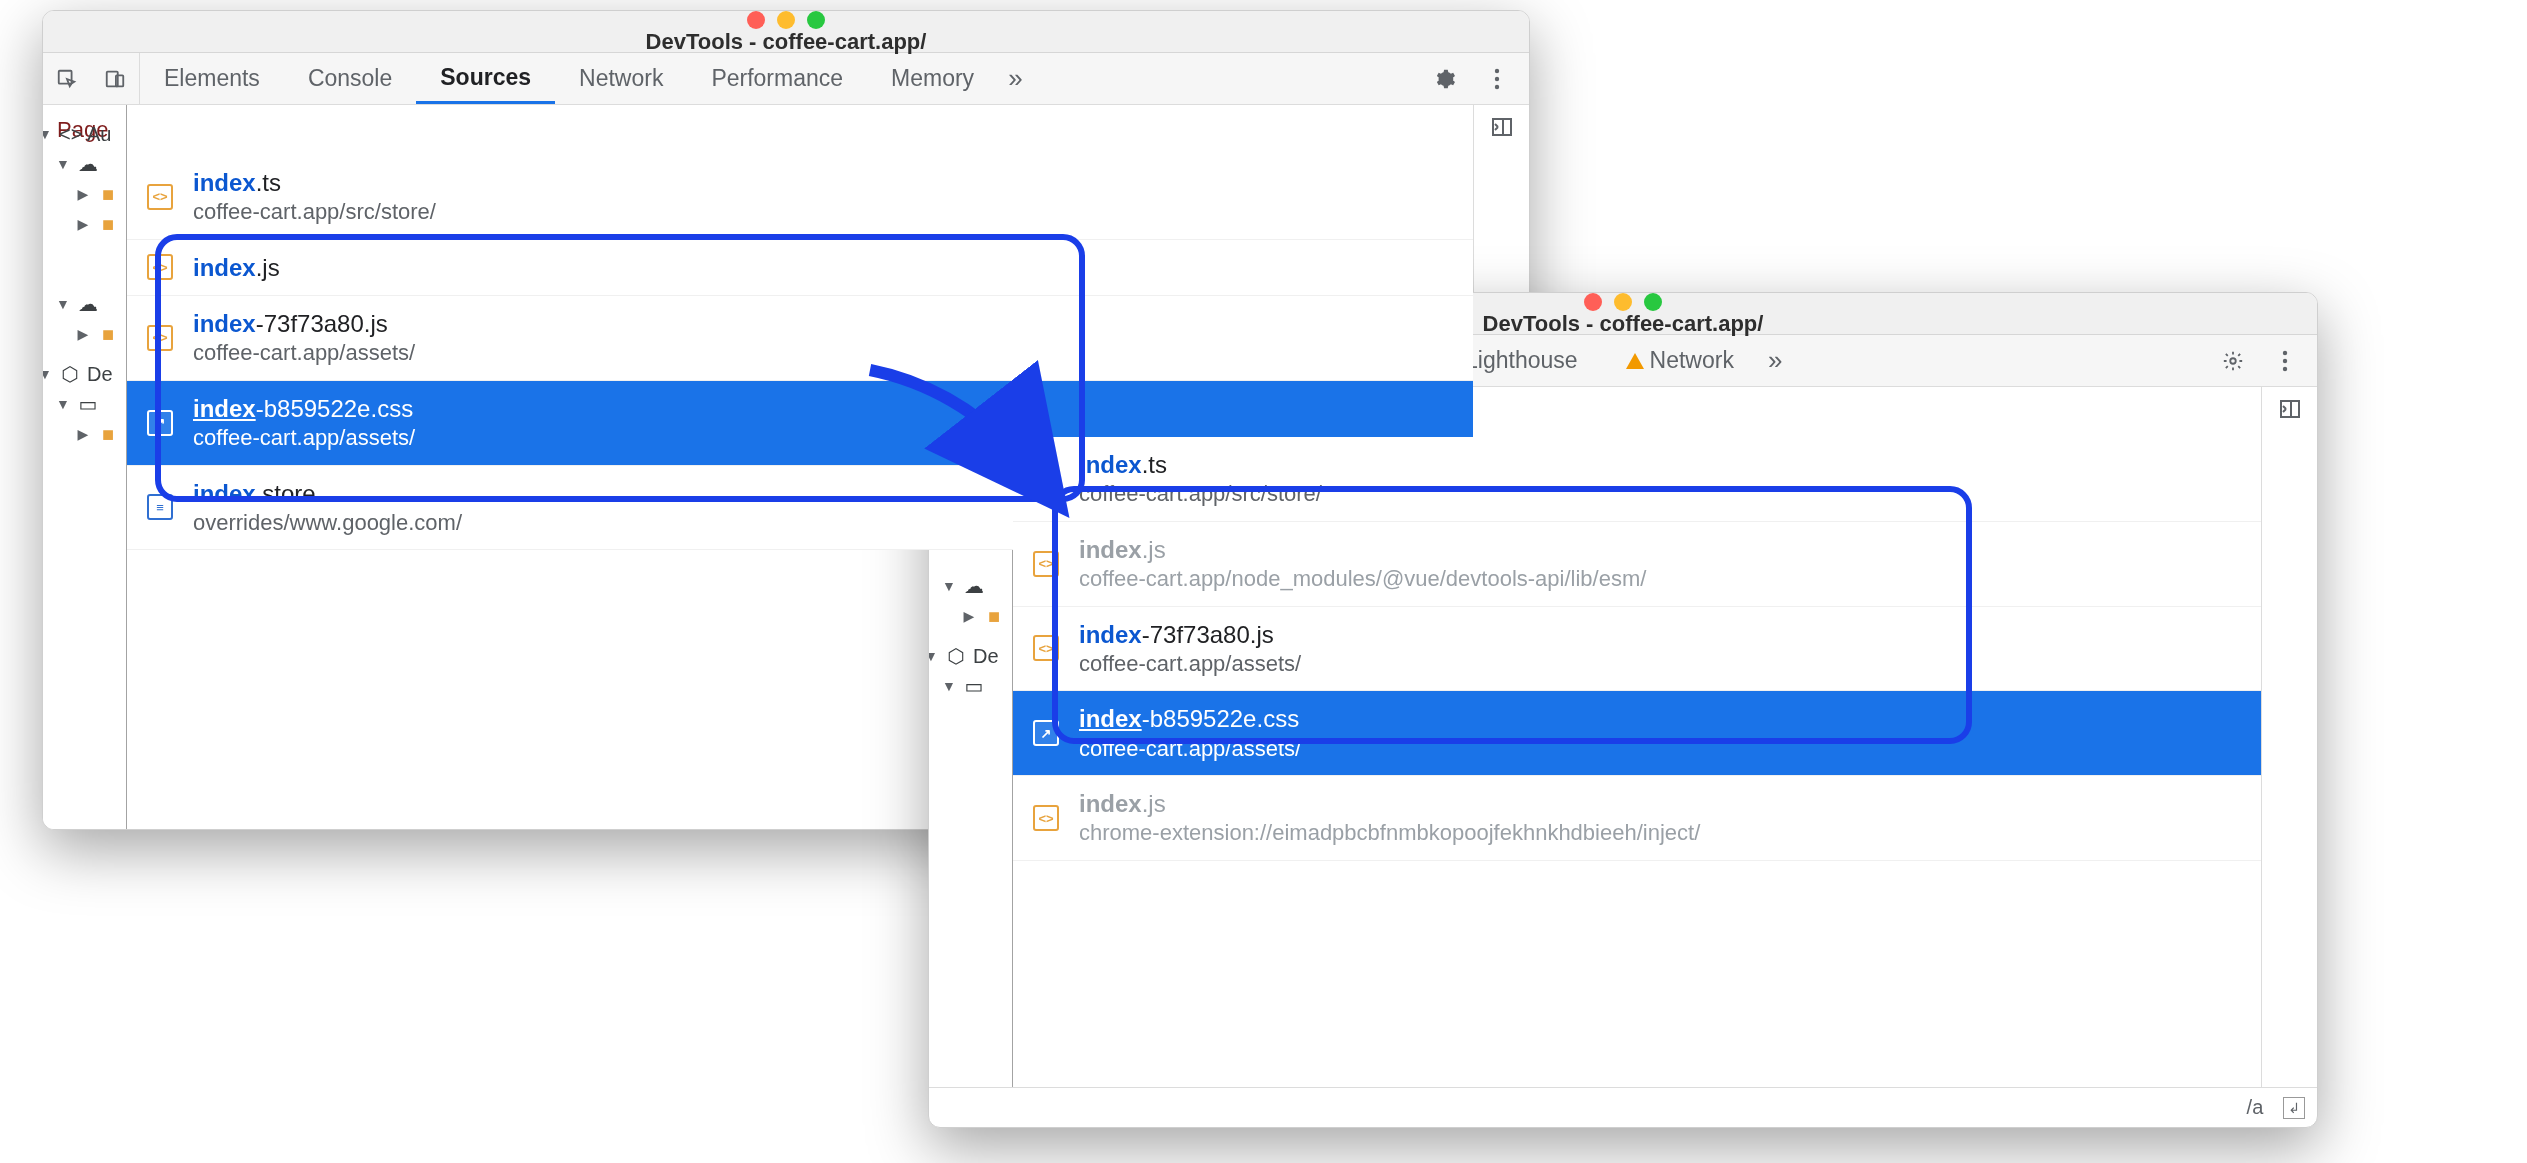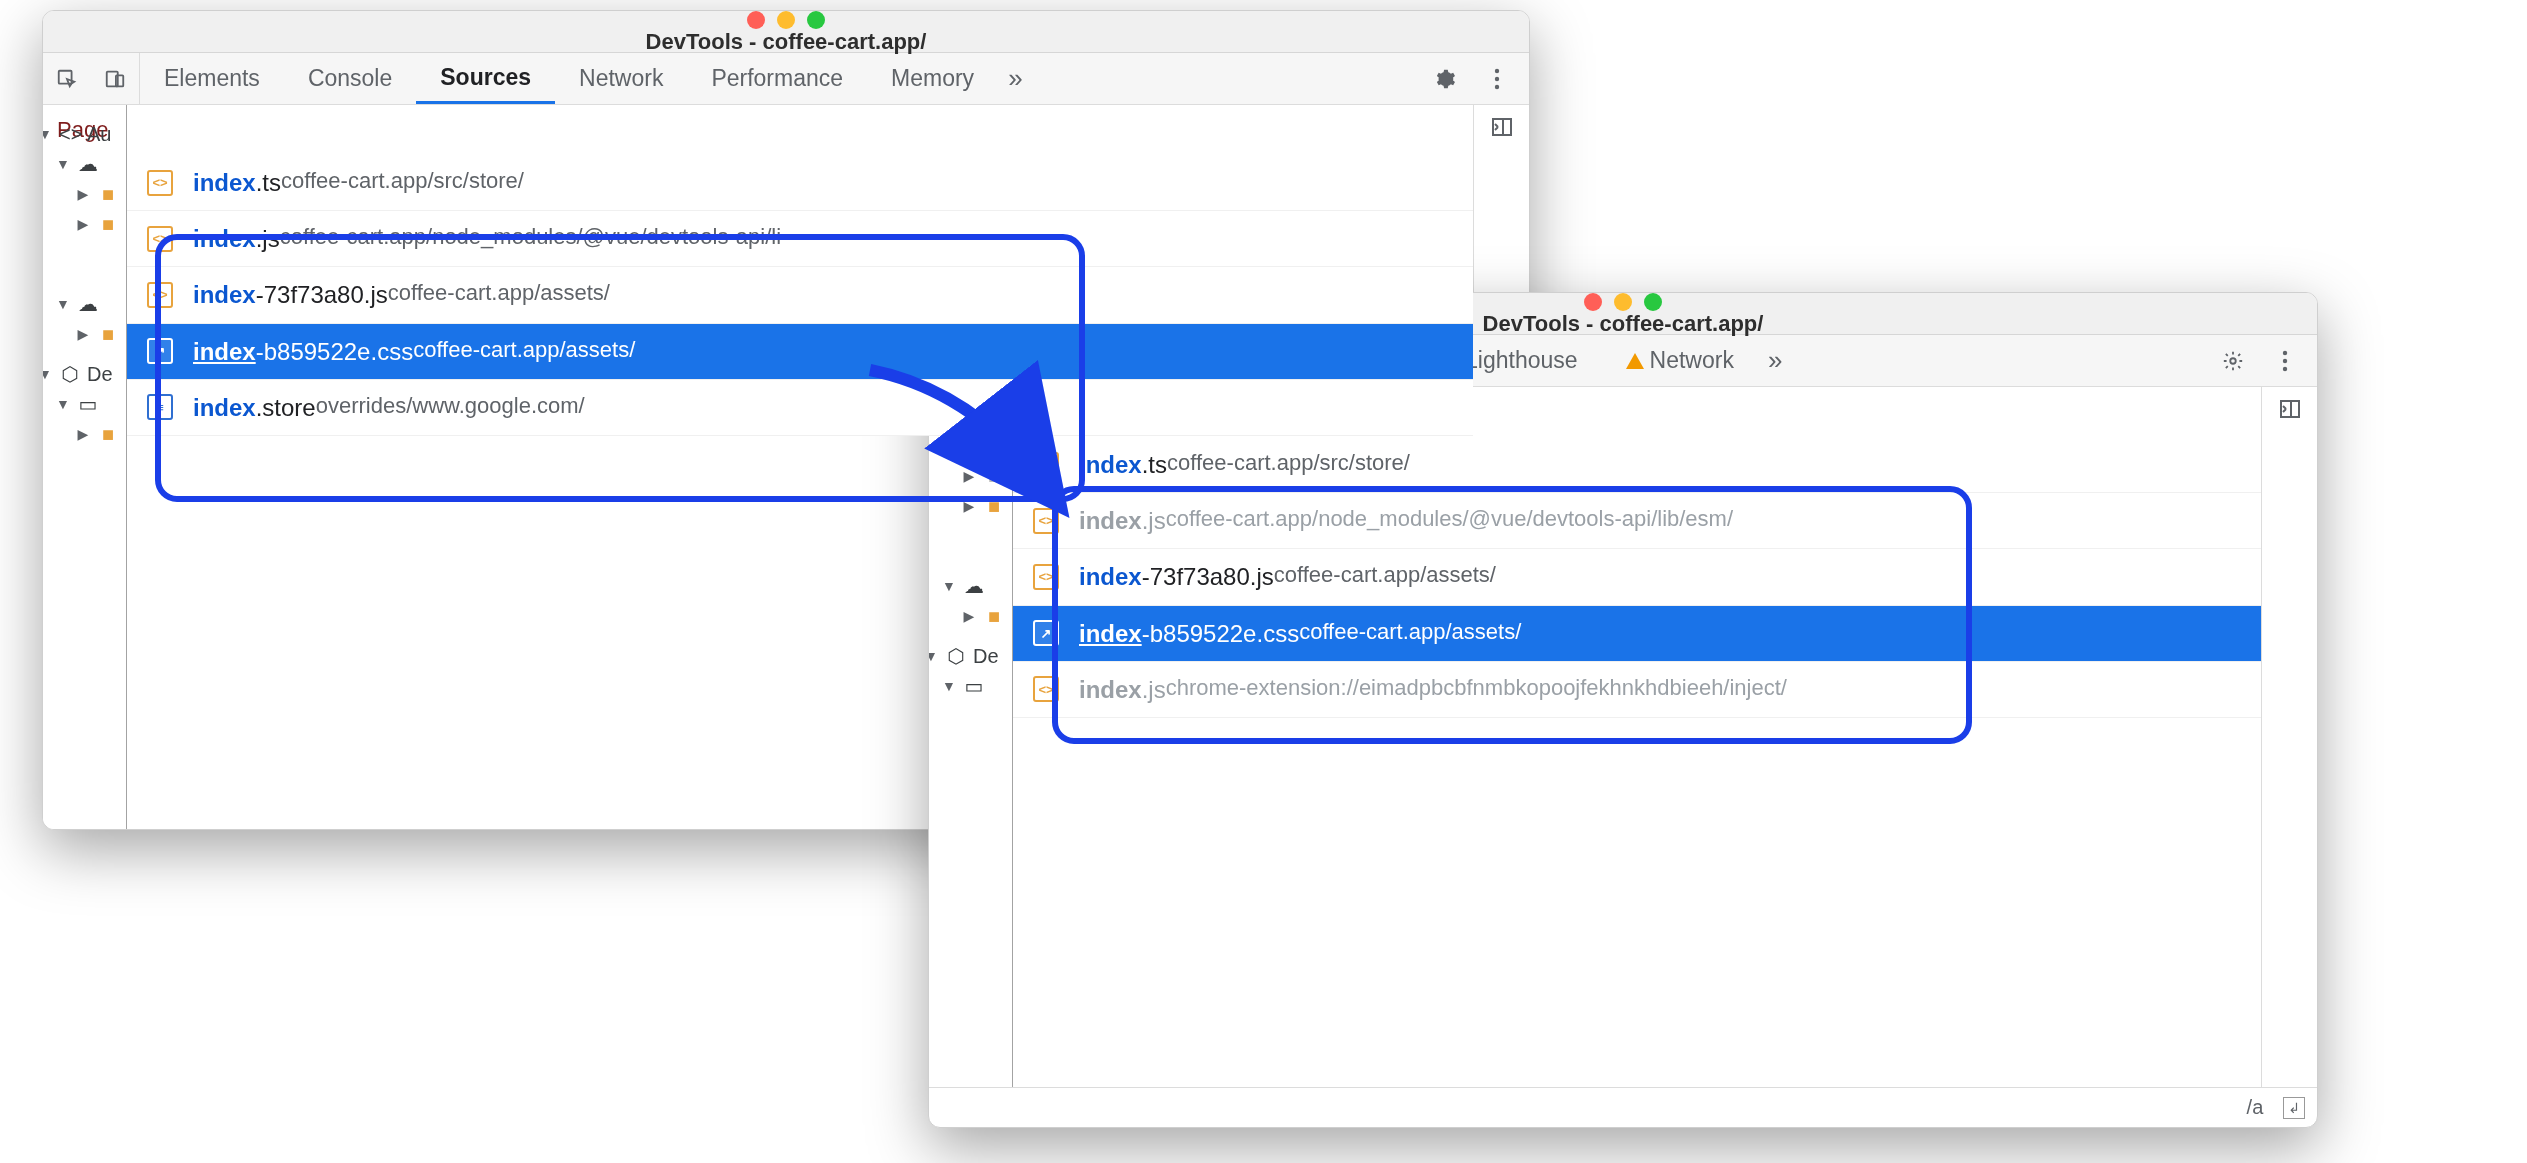--- a/index.html
+++ b/index.html
@@ -125,21 +125,21 @@
   display: flex; align-items: center; justify-content: center;
   border: 2px solid #e8a33d;
   color: #e8a33d;
   font-size: 13px;
   font-weight: bold;
   border-radius: 3px;
 }
 .file-icon.doc { border-color: #2f6fd1; color: #2f6fd1; }
 .file-icon.css-i { border-color: #fff; color: #fff; background: rgba(255,255,255,0.1); }
 .selected .file-icon.css-i { border-color: #fff; color: #fff; }
-.file-text { display: flex; flex-direction: row; line-height: 1.3; }
+.file-text { display: flex; flex-direction: column; line-height: 1.3; }
 .fname { font-size: 24px; }
 .fname-bold { font-weight: 700; color: #0b57d0; }
 .fname-rest { font-weight: 400; color: #202124; }
 .selected .fname-bold, .selected .fname-rest, .selected .fpath { color: #fff; }
 .selected .fname-bold { text-decoration: underline; }
 .fpath { font-size: 22px; color: #5f6368; }
 
 .highlight-box {
   position: absolute;
   border: 6px solid #1a3ee8;
@@ -233,21 +233,20 @@
             <div class="file-icon">&lt;&gt;</div>
             <div class="file-text">
               <div class="fname"><span class="fname-bold">index</span><span class="fname-rest">.ts</span></div>
               <div class="fpath">coffee-cart.app/src/store/</div>
             </div>
           </div>
           <div class="suggestion">
             <div class="file-icon">&lt;&gt;</div>
             <div class="file-text">
               <div class="fname"><span class="fname-bold">index</span><span class="fname-rest">.js</span></div>
-              <div class="fpath">coffee-cart.app/node_modules/@vue/devtools-api/li</div>
             </div>
           </div>
           <div class="suggestion">
             <div class="file-icon">&lt;&gt;</div>
             <div class="file-text">
               <div class="fname"><span class="fname-bold">index</span><span class="fname-rest">-73f73a80.js</span></div>
               <div class="fpath">coffee-cart.app/assets/</div>
             </div>
           </div>
           <div class="suggestion selected">

